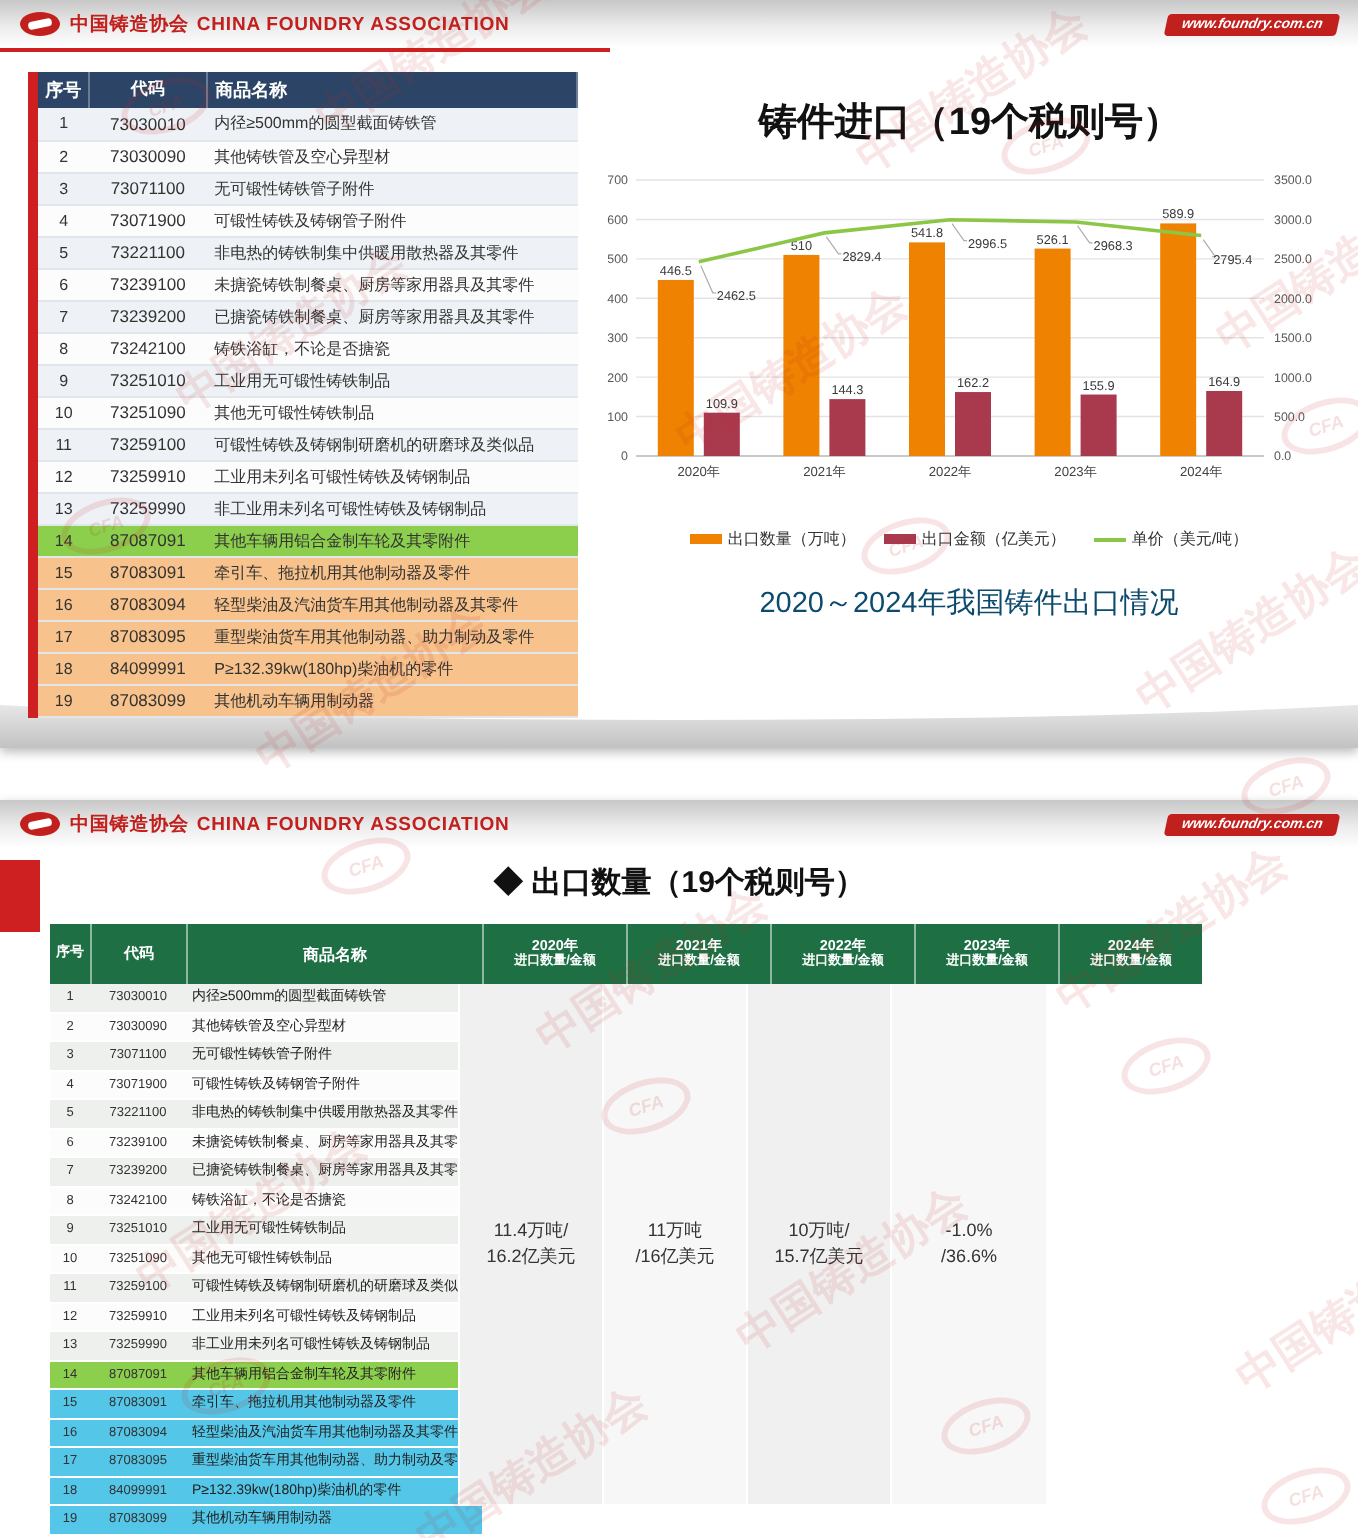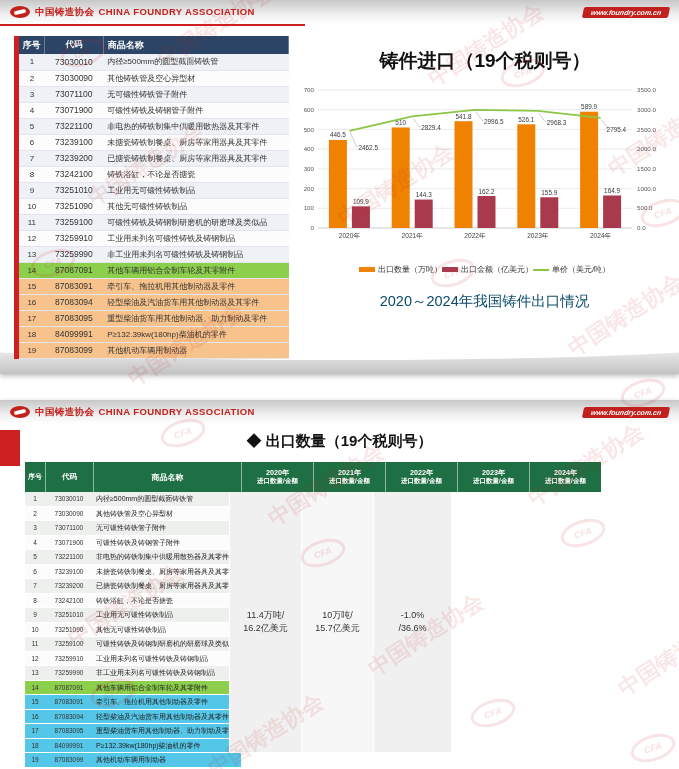--- a/index.html
+++ b/index.html
@@ -30,21 +30,21 @@
   #t1 .c-name { width:184px; text-align:left; padding-left:4px; }
   #t1 tr:nth-child(odd) td { background:#eef1f5; }
   #t1 tr:nth-child(even) td { background:#fcfcfd; }
   #t1 tr.grp-wheel td { background:#8ccf4d; }
   #t1 tr.grp-auto  td { background:#f7c28b; }
 
   
   .chart-title { position:absolute; left:296px; top:48px; width:378px; text-align:center;
                  font-size:19px; font-weight:bold; color:#111; z-index:2; }
   #chart-wrap { position:absolute; left:292px; top:78px; width:385px; height:176px; z-index:2; }
-  #legend { position:absolute; left:292px; top:264px; width:385px; display:flex; justify-content:center; 
+  #legend { position:absolute; left:292px; top:264px; width:385px; display:flex; justify-content:center; gap:14px;
             align-items:center; font-size:8px; color:#333; z-index:2; }
   .lg-item { display:flex; align-items:center; gap:3px; white-space:nowrap; }
   .lg-swatch { display:inline-block; width:16px; }
   .caption { position:absolute; left:292px; top:292px; width:385px; text-align:center;
              font-size:14.5px; color:#0c4a6e; z-index:2; }
   .foot1 { position:absolute; left:0; right:0; bottom:0; height:26px;
            background:linear-gradient(180deg,#efefef,#c2c2c2); overflow:hidden; z-index:1; }
   .foot1::before { content:""; position:absolute; left:-10%; top:-22px; width:120%; height:34px; background:#fff; border-radius:50%; }
 
   
@@ -427,20 +427,24 @@
           <span class="c-code">87083099</span>
           <span class="c-name">其他机动车辆用制动器</span>
         </div>
       </div>
     <div id="t2-vals">
         <div class="vcell">
           <span>11.4万吨/</span>
           <span>16.2亿美元</span>
         </div>
         <div class="vcell">
+          <span>11万吨</span>
+          <span>/16亿美元</span>
+        </div>
+        <div class="vcell">
           <span>10万吨/</span>
           <span>15.7亿美元</span>
         </div>
         <div class="vcell">
           <span>-1.0%</span>
           <span>/36.6%</span>
         </div>
       </div>
   </div>
 </div>

